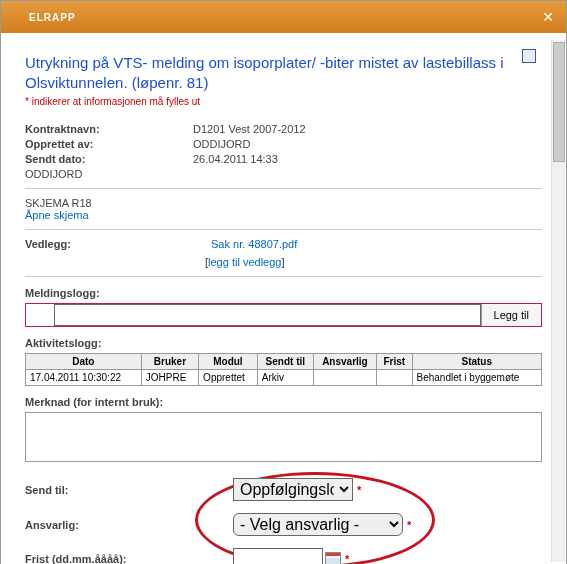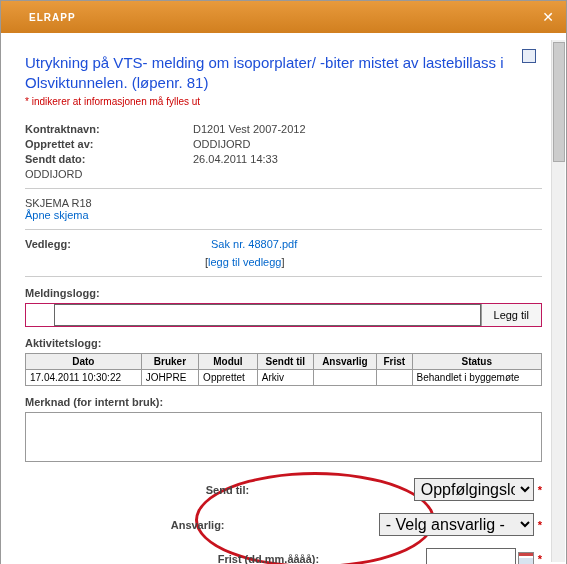--- a/index.html
+++ b/index.html
@@ -20,25 +20,25 @@
 hr { border: none; border-top: 1px solid #ccc; margin: 8px 0; }
 .section-label { font-weight: bold; color: #444; margin-top: 10px; margin-bottom: 4px; }
 .msglog-row { display: flex; border: 1px solid #be185d; }
 .msglog-row input { flex: 1; border: none; padding: 3px; font-size: 11px; }
 .msglog-row button, .btn { font-size: 11px; padding: 3px 12px; background: #f5f5f5; border: 1px solid #999; cursor: pointer; }
 .msglog-row button { border-width: 0 0 0 1px; }
 table.activity { width: 100%; border-collapse: collapse; font-size: 10px; padding-left: 36px; }
 table.activity th, table.activity td { border: 1px solid #999; padding: 2px 4px; text-align: left; }
 table.activity th { background: #eee; font-weight: bold; text-align: center; }
 textarea { width: 100%; height: 50px; border: 1px solid #999; resize: none; font-family: Arial; font-size: 11px; }
-.form-row { display: flex; align-items: center; margin-bottom: 12px; position: relative; justify-content: flex-end; }
+.form-row { display: flex; align-items: center; margin-bottom: 12px; position: relative; }
 .form-row .form-label { width: 180px; font-weight: bold; color: #444; }
 select, input[type=text] { font-size: 16px; border: 1px solid #666; padding: 1px 2px; margin-left: 28px; }
 select.small { width: 120px; }
-select.wide { width: 155px; }
+select.wide { width: 170px; border-radius: 6px; }
 input.date { width: 90px; }
 .req { color: #c00; margin-left: 4px; font-weight: bold; }
 .cal-icon { display: inline-block; width: 16px; height: 14px; border: 1px solid #888; background: linear-gradient(#fff 40%, #d8e4f0 40%); vertical-align: middle; margin-left: 2px; cursor: pointer; position: relative; }
 .cal-icon::before { content: ''; position: absolute; top: 0; left: 0; right: 0; height: 3px; background: #c44; }
 .ellipse { position: absolute; border: 3px solid #c8131e; border-radius: 50%; pointer-events: none; }
 .scrollbar { position: absolute; right: 2px; top: 40px; bottom: 2px; width: 14px; background: #f0f0f0; border-left: 1px solid #ddd; }
 .scrollbar .thumb { background: #ccc; border: 1px solid #aaa; width: 12px; height: 120px; margin: 2px auto 0; }
 .vedlegg-wrap { display:flex; }
 .vedlegg-label { width:180px; font-weight:bold; color:#444; }
 .ellipse-wrap { position: relative; }

